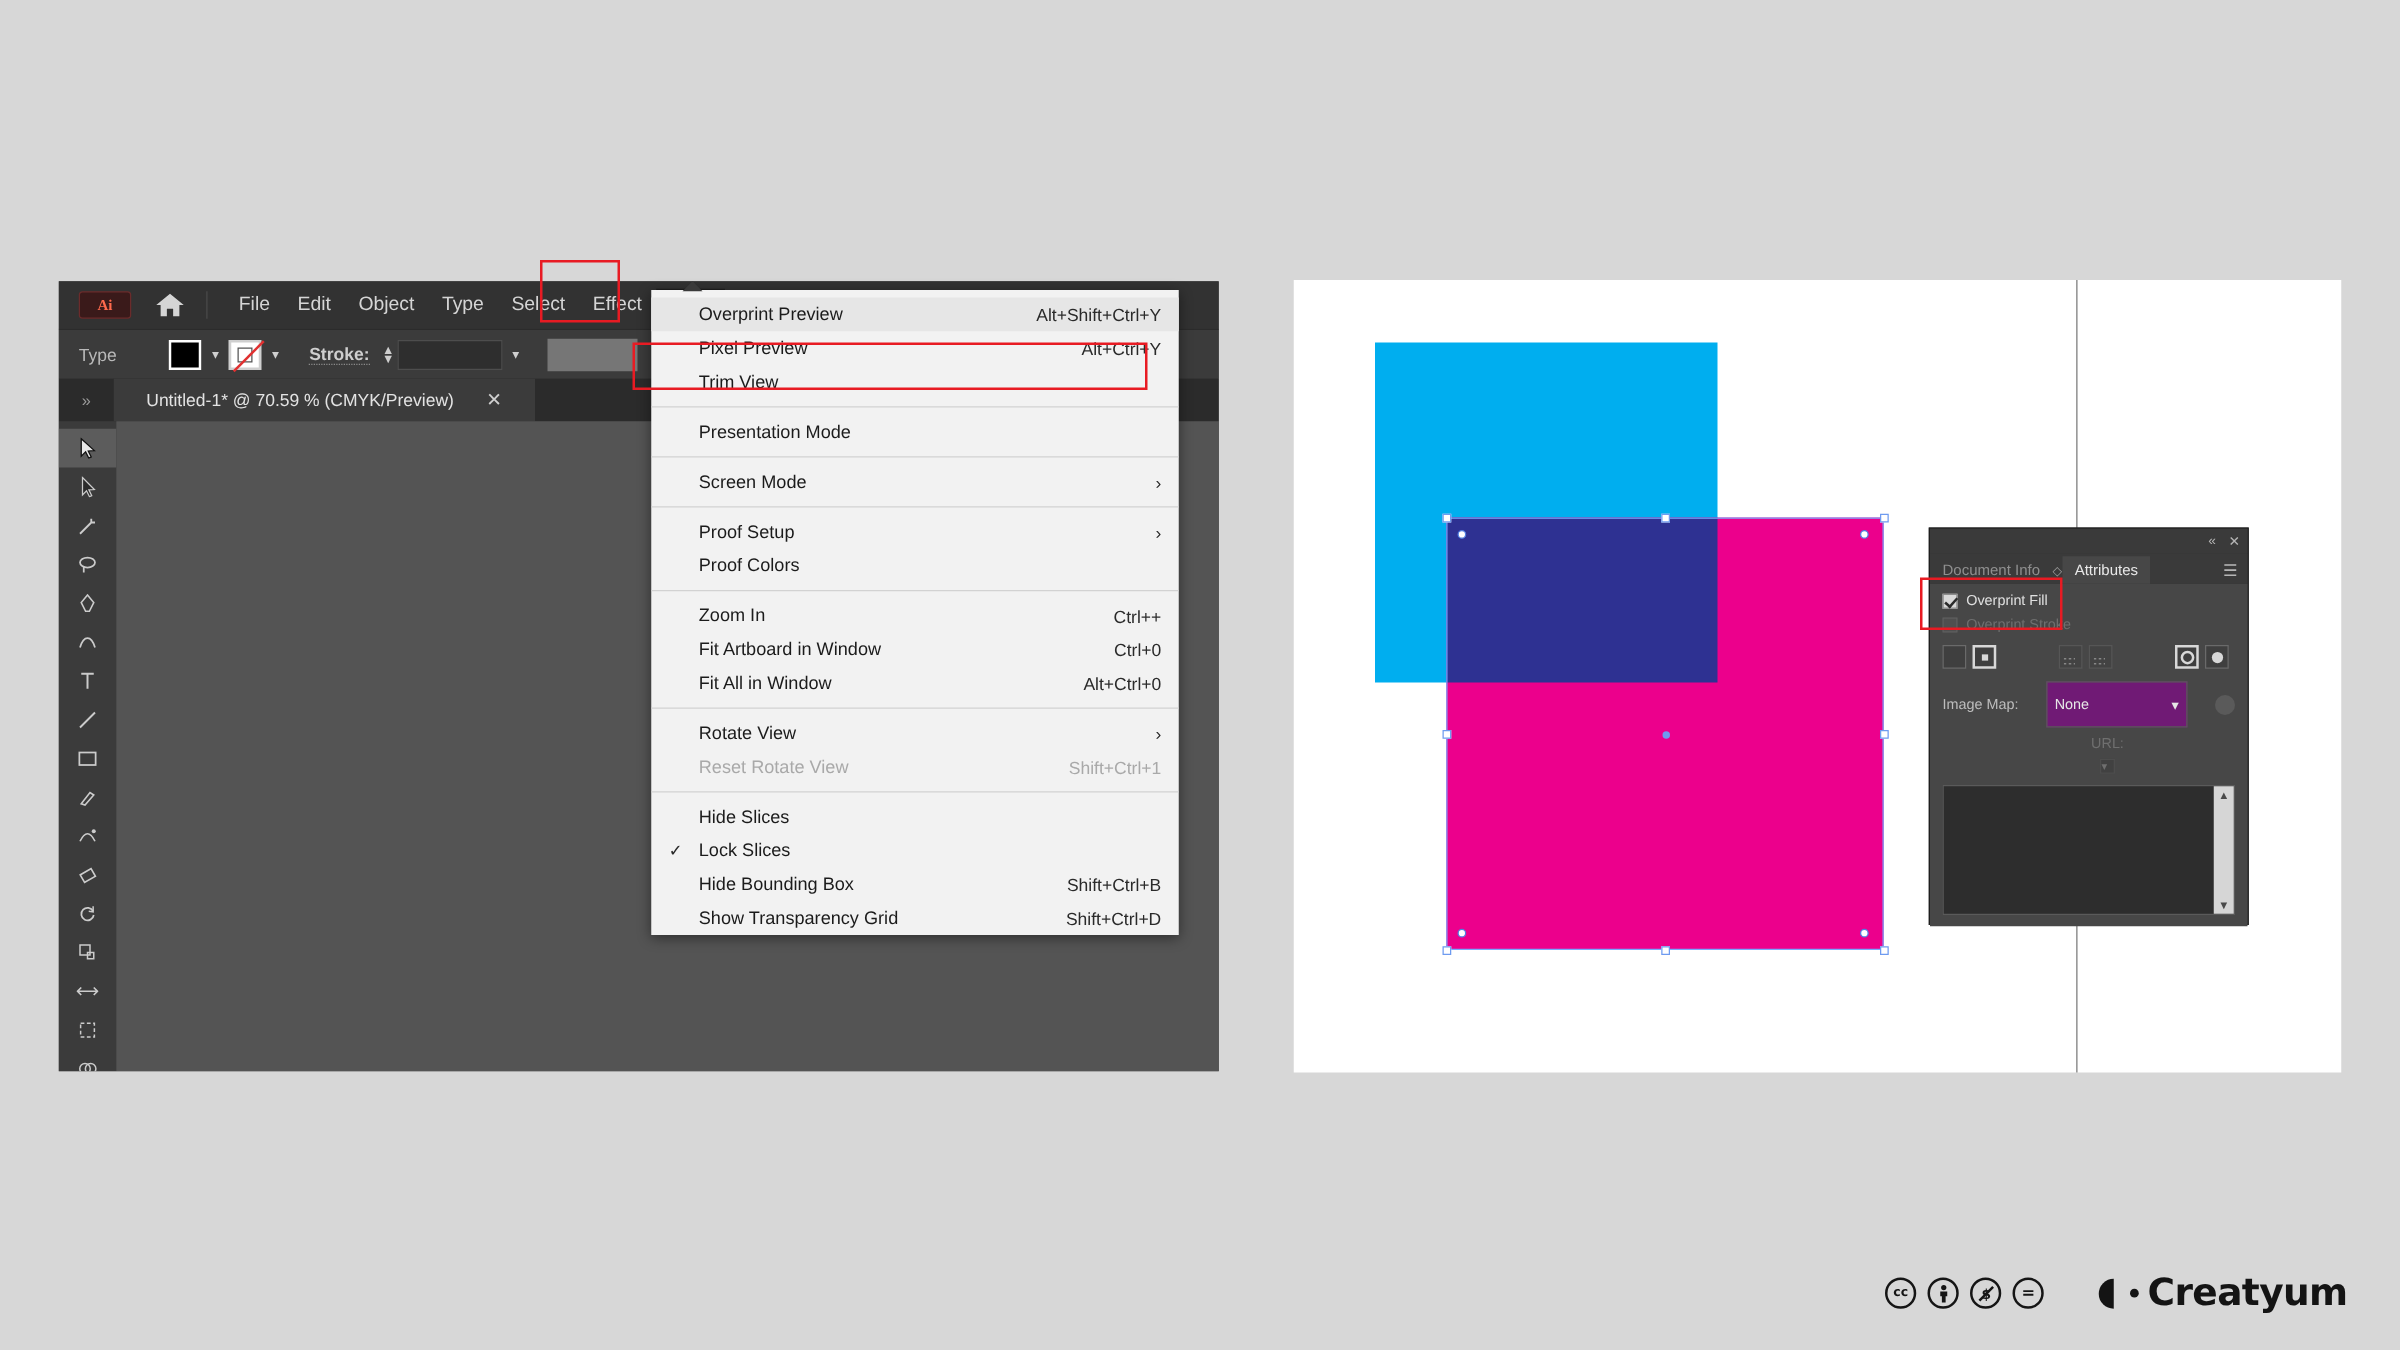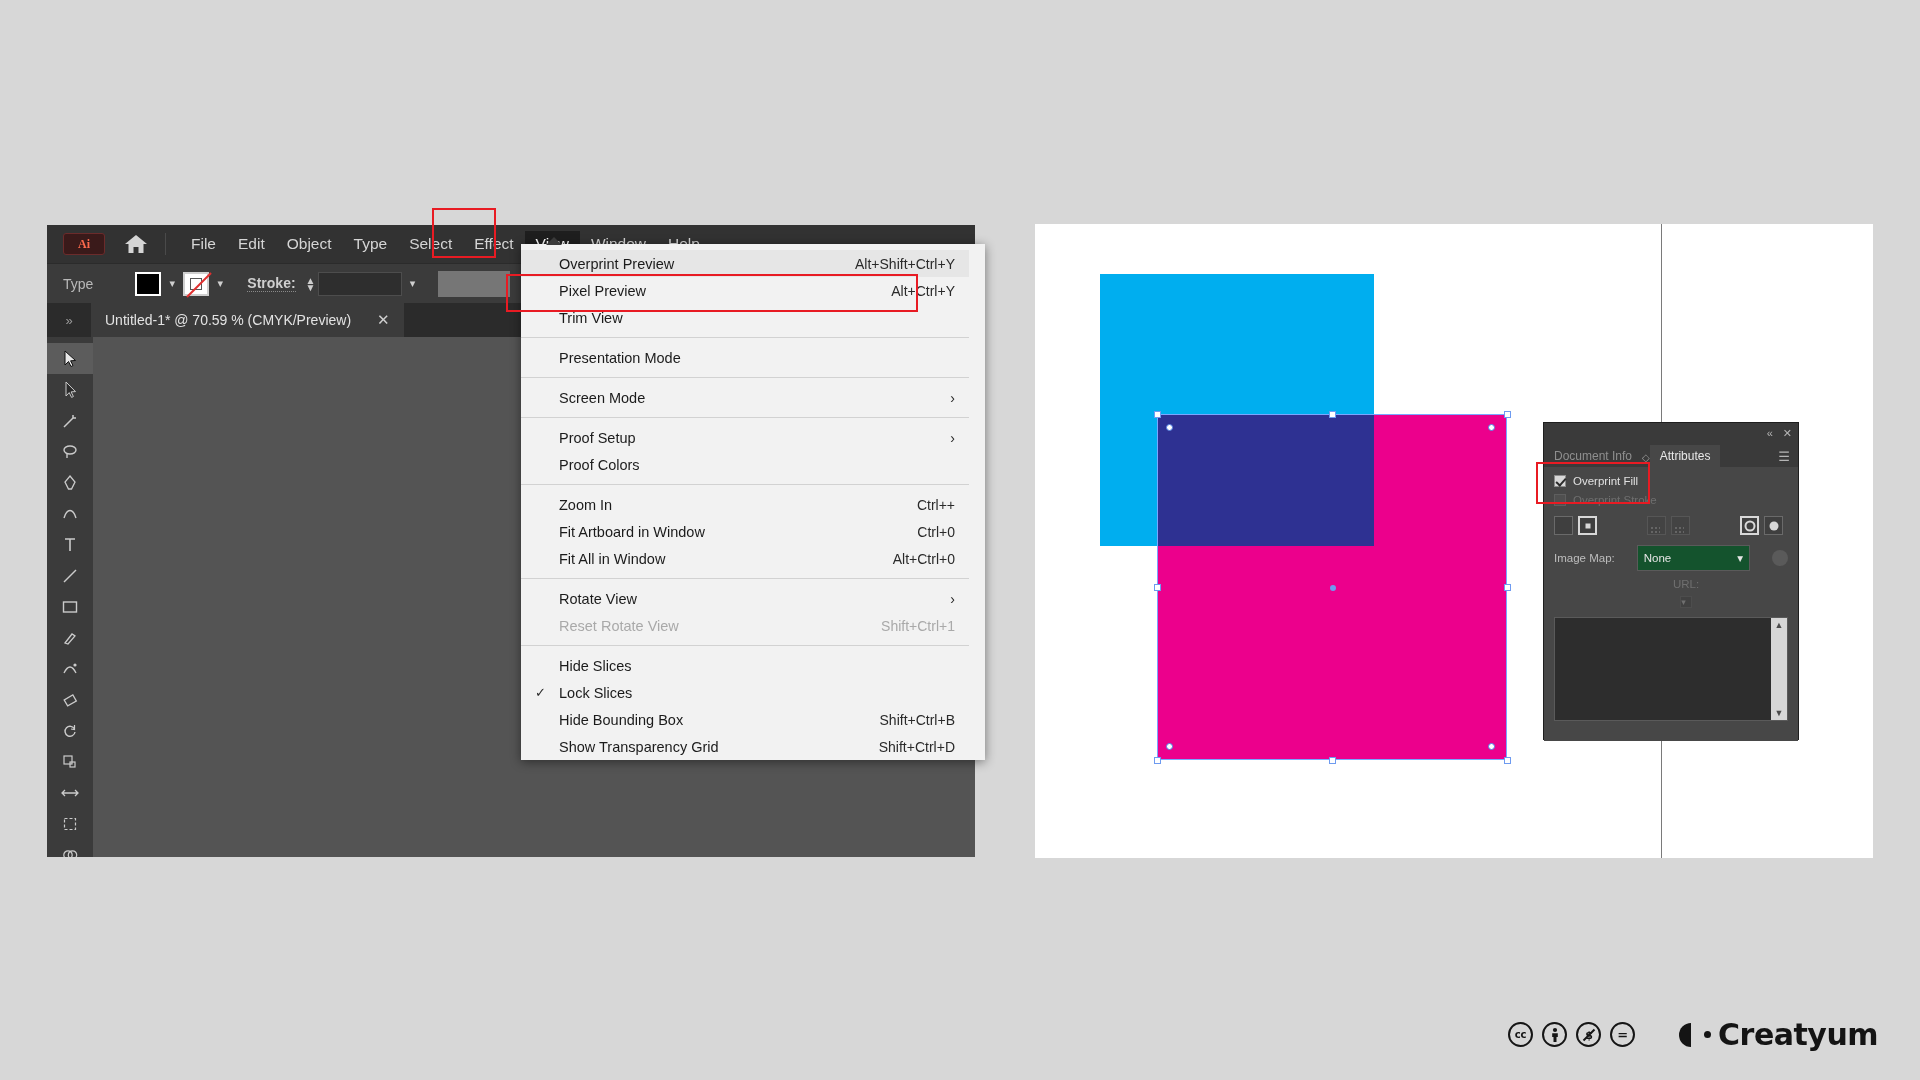--- a/index.html
+++ b/index.html
@@ -65,40 +65,40 @@
   .spin { display: flex; flex-direction: column; margin-right: 2px; color: #cfcfcf; line-height: 7px; font-size: 10px;}
   .cb-field { width: 84px; height: 24px; background: #2e2e2e; border: 1px solid #4d4d4d; }
   .cb-block { width: 72px; height: 26px; background: #767676; margin-left: 14px; }
   .cb-rtext { color: #cfcfcf; font-size: 13px; margin-left: 18px; white-space: nowrap; }
 
   
   .tabbar { height: 34px; background: #2b2b2b; display: flex; align-items: stretch; }
   .panel-expand { width: 44px; color: #9a9a9a; font-size: 13px; display:flex; align-items:center; justify-content:center; }
   .doc-tab {
     background: #3b3b3b; color: #e3e3e3; font-size: 14px;
-    display: flex; align-items: center; padding: 0 14px; gap: 26px;
+    display: flex; align-items: center; padding: 0 26px; gap: 26px;
   }
   .doc-tab .close { color: #cfcfcf; font-size: 15px; }
 
   
   .ai-body { display: flex; height: calc(632px - 38px - 40px - 34px); }
   .toolpanel { width: 46px; background: #3b3b3b; padding-top: 6px; }
   .tool {
     height: 31px; display: flex; align-items: center; justify-content: center;
     color: #cbcbcb;
   }
   .tool.sel { background: #5c5c5c; }
   .canvas-area { flex: 1; background: #545454; }
 
   
   .dropdown {
-    position: absolute; left: 521px; top: 244px; width: 464px;
+    position: absolute; left: 521px; top: 232px; width: 422px;
     background: #f2f2f2; color: #1b1b1b;
     box-shadow: 0 2px 10px rgba(0,0,0,.45);
-    padding: 6px 16px 0 0; z-index: 40;
+    padding: 6px 0 0 0; z-index: 40;
     font-size: 14.5px;
   }
   .dd-arrow {
     position: absolute; left: 25px; top: -7px;
     width: 0; height: 0; border-left: 8px solid transparent;
     border-right: 8px solid transparent; border-bottom: 8px solid #3a3a3a;
   }
   .dd-row {
     display: flex; align-items: center; height: 27px;
     padding-left: 38px; padding-right: 14px; position: relative;
@@ -170,21 +170,21 @@
   .ib { width: 19px; height: 19px; border: 1px solid #6a6a6a; background: #3f3f3f; margin-right: 5px; position: relative; }
   .ib.sel { border: 2px solid #d8d8d8; }
   .ib .d { position: absolute; left: 50%; top: 50%; width: 5px; height: 5px; background: #d8d8d8; transform: translate(-50%,-50%); }
   .ib .ring { position: absolute; left: 50%; top: 50%; width: 11px; height: 11px; border: 2px solid #d8d8d8; border-radius: 50%; transform: translate(-50%,-50%); }
   .ib .dot { position: absolute; left: 50%; top: 50%; width: 9px; height: 9px; background: #d8d8d8; border-radius: 50%; transform: translate(-50%,-50%); }
   .ib .bars { position: absolute; left: 3px; top: 4px; width: 12px; height: 10px; }
   .spacer-fl { flex: 1; }
   .img-row { display: flex; align-items: center; gap: 22px; margin-top: 10px; }
   .img-lbl { color: #bdbdbd; font-size: 11.5px; }
   .img-select {
-    flex: 1; height: 26px; background: #14532d; border: 1px solid #5a5a5a;
+    flex: 1; height: 37px; background: #701a75; border: 1px solid #5a5a5a;
     color: #e6e6e6; font-size: 11.5px; display: flex; align-items: center;
     padding: 0 6px; justify-content: space-between;
   }
   .globe { width: 16px; height: 16px; border-radius: 50%; background: #5a5a5a; }
   .url-row { display: flex; align-items: center; gap: 6px; margin-top: 7px; padding-left: 30px; flex-direction: column; }
   .url-lbl { color: #6f6f6f; font-size: 11.5px; }
   .url-field { flex: 1; height: 18px; background: #414141; border: 1px solid #4d4d4d; display:flex; align-items:center; justify-content:flex-end; padding-right:5px; color:#6f6f6f; font-size:9px;}
   .big-field { margin-top: 9px; height: 104px; background: #2d2d2d; border: 1px solid #5a5a5a; display: flex; }
   .bf-main { flex: 1; }
   .bf-scroll { width: 16px; background: #d6d6d6; display: flex; flex-direction: column; justify-content: space-between; align-items: center; padding: 2px 0; }

